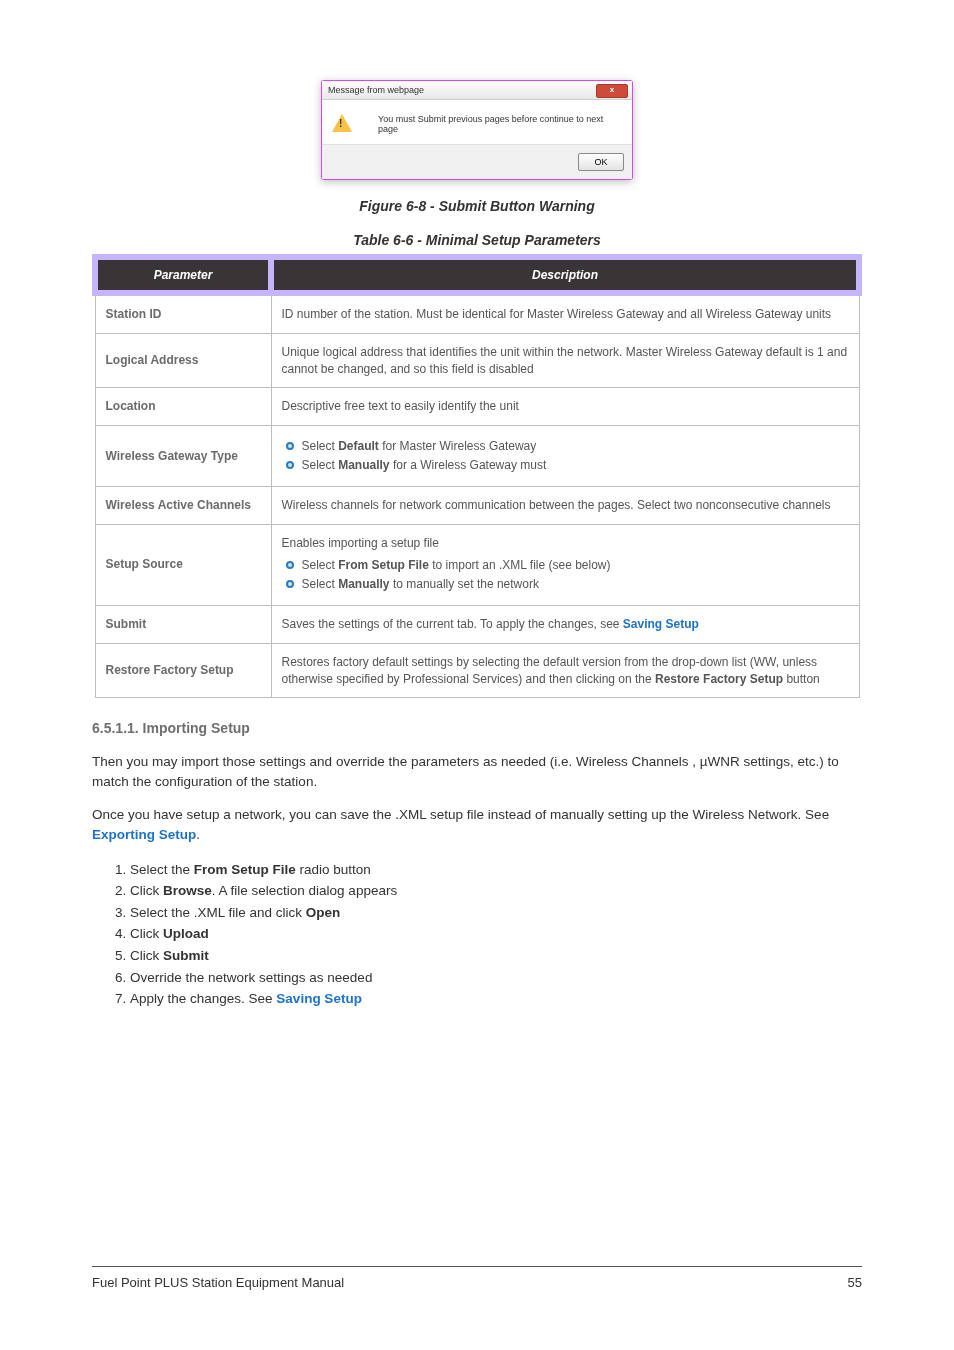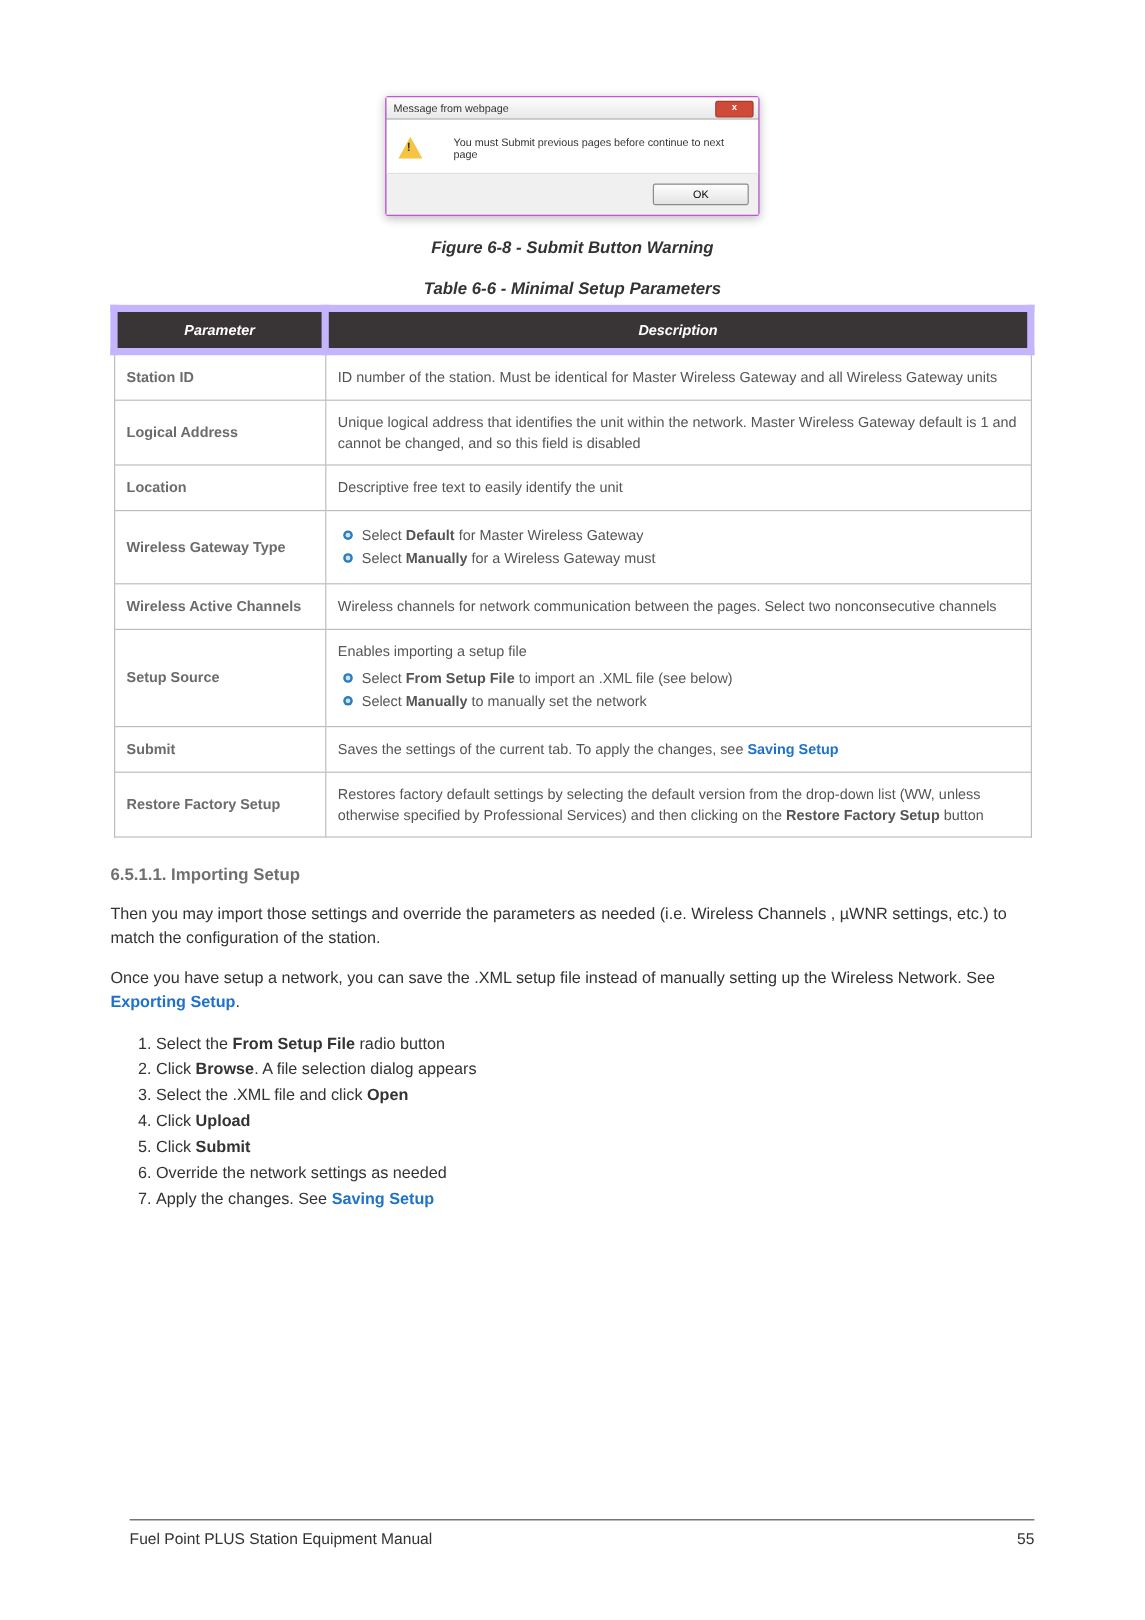--- a/index.html
+++ b/index.html
@@ -79,21 +79,21 @@
     font-weight: bold;
     color: #333;
   }
   .dialog-footer {
     padding: 8px;
     background: #f0f0f0;
     display: flex;
     justify-content: flex-end;
   }
   .dialog-ok {
-    width: 80px;
+    width: 46px;
     height: 18px;
     font-size: 9px;
     border: 1px solid #8a8a8a;
     border-radius: 2px;
     background: linear-gradient(#fefefe, #e3e3e3);
     cursor: pointer;
   }
 
   .figure-caption, .table-caption {
     text-align: center;
@@ -179,21 +179,21 @@
   ol.steps {
     font-size: 13.5px;
     line-height: 1.6;
     margin: 0 0 0 26px;
     padding: 0 0 0 12px;
   }
   ol.steps li { margin: 0; }
 
   .footer {
     position: absolute;
-    left: 108px;
+    left: 92px;
     right: 92px;
     bottom: 60px;
     border-top: 1px solid #555;
     padding-top: 8px;
     display: flex;
     justify-content: space-between;
     font-size: 13px;
     color: #333;
   }
 </style>

